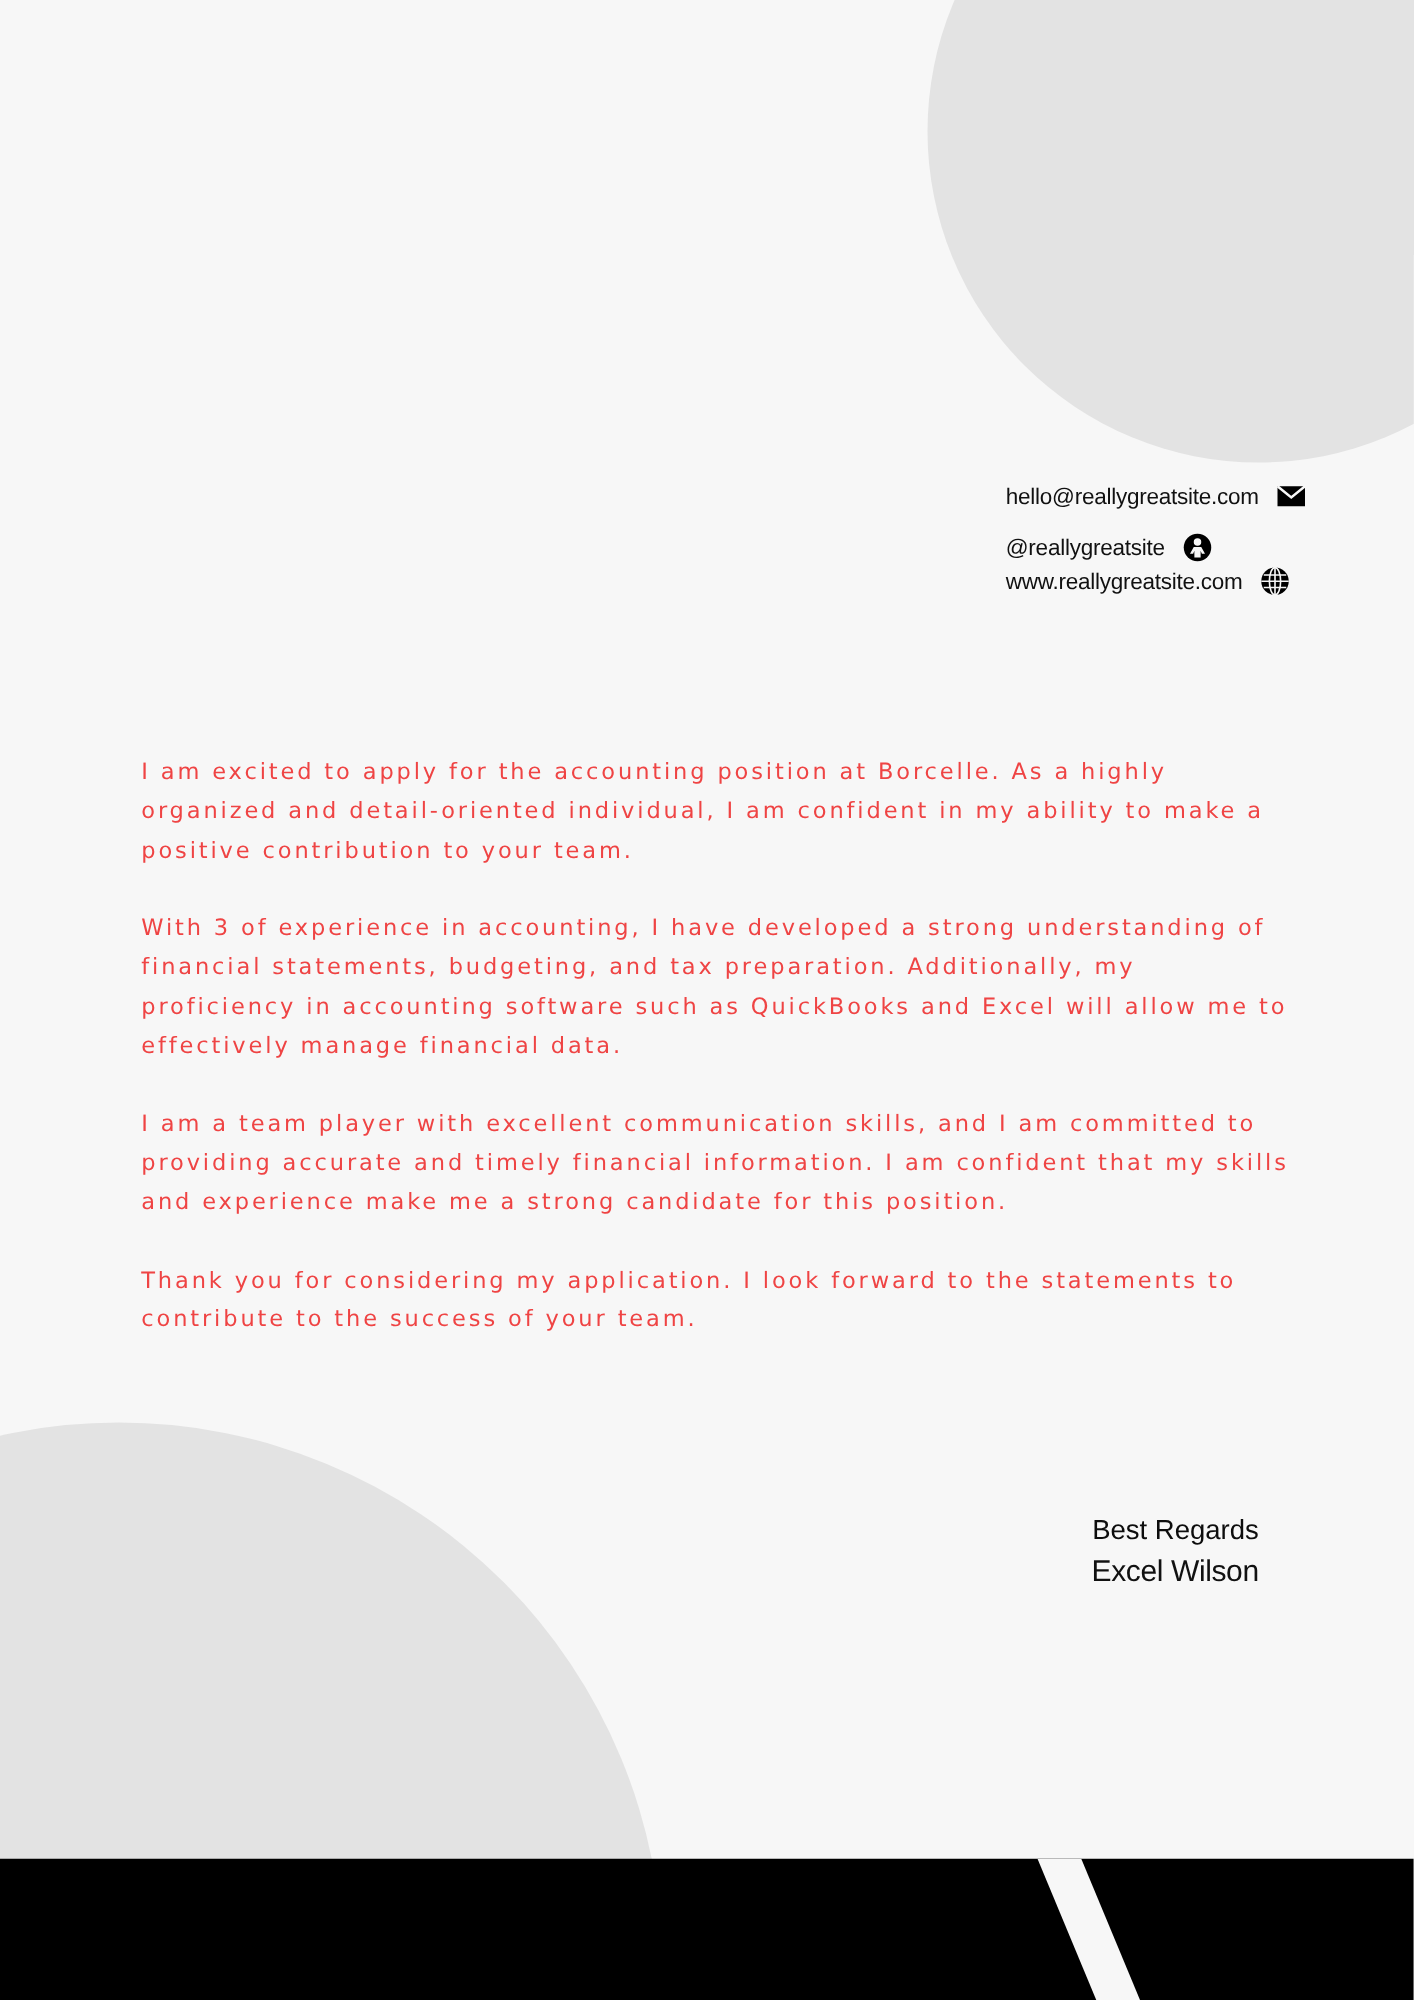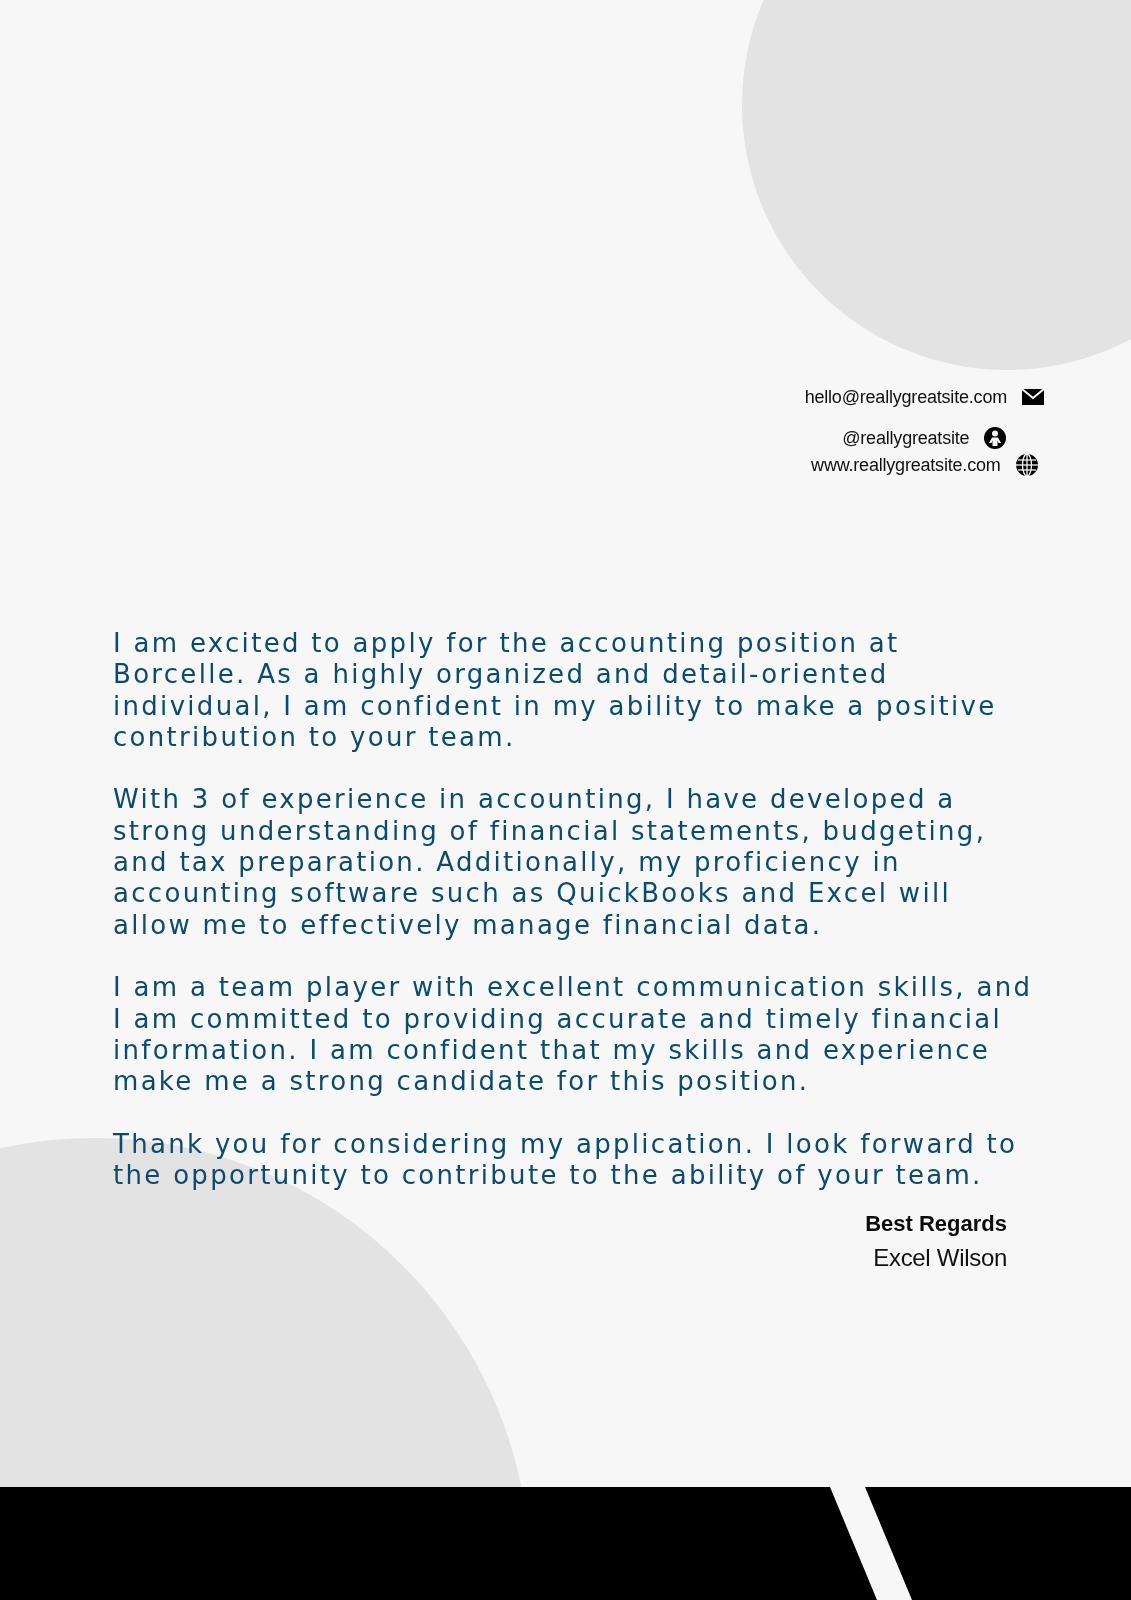--- a/index.html
+++ b/index.html
@@ -29,44 +29,44 @@
   }
   .name {
     position: absolute; left: 128px; top: 118px;
     font-family: "DejaVu Sans Mono", monospace;
     font-size: 78px; line-height: 88px; letter-spacing: 2px;
     color: #0d0d0d; font-weight: normal; margin: 0;
   }
   .name span { display: block; }
   .contacts {
     position: absolute; right: 86px; top: 386px;
-    display: flex; flex-direction: column; align-items: center;
+    display: flex; flex-direction: column; align-items: flex-start;
   }
   .contact-row {
     display: flex; align-items: center; height: 22px; margin-bottom: 19px;
   }
   .contact-row:nth-child(2) { margin-bottom: 5px; }
   .contact-text {
     font-family: "Liberation Sans", sans-serif;
     font-size: 18px; color: #111; margin-right: 14px;
     letter-spacing: -0.2px;
   }
   .contact-icon { width: 24px; height: 24px; display: inline-block; }
   .letter {
-    position: absolute; left: 113px; top: 628px; width: 920px;
+    position: absolute; left: 113px; top: 602px; width: 920px;
     font-family: "DejaVu Sans", sans-serif;
-    font-size: 26px; line-height: 31.3px; letter-spacing: 2.3px;
-    color: #0c4a6e;
+    font-size: 18px; line-height: 31.3px; letter-spacing: 2.3px;
+    color: #ef4444;
   }
   .letter p { margin: 0 0 31.3px 0; }
   .closing {
     position: absolute; right: 124px; top: 1207px; text-align: right;
     font-family: "Liberation Sans", sans-serif;
   }
-  .closing-title { font-size: 22px; font-weight: bold; color: #0d0d0d; line-height: 34px; }
+  .closing-title { font-size: 22px; font-weight: normal; color: #0d0d0d; line-height: 34px; }
   .closing-name { font-size: 24px; color: #111; line-height: 34px; letter-spacing: -0.3px; }
 </style>
 </head>
 <body>
 
 <div class="circle-tr"></div>
 <div class="circle-bl"></div>
 
 <h1 class="name">
 </h1>
@@ -103,21 +103,21 @@
         <line x1="3" y1="17" x2="21" y2="17" stroke="#f7f7f7" stroke-width="1.3"></line>
       </svg>
     </span>
   </div>
 </div>
 
 <div class="letter">
   <p>I am excited to apply for the accounting position at Borcelle. As a highly organized and detail-oriented individual, I am confident in my ability to make a positive contribution to your team.</p>
   <p>With 3 of experience in accounting, I have developed a strong understanding of financial statements, budgeting, and tax preparation. Additionally, my proficiency in accounting software such as QuickBooks and Excel will allow me to effectively manage financial data.</p>
   <p>I am a team player with excellent communication skills, and I am committed to providing accurate and timely financial information. I am confident that my skills and experience make me a strong candidate for this position.</p>
-  <p>Thank you for considering my application. I look forward to the opportunity to contribute to the ability of your team.</p>
+  <p>Thank you for considering my application. I look forward to the statements to contribute to the success of your team.</p>
 </div>
 
 <div class="closing">
   <div class="closing-title">Best Regards</div>
   <div class="closing-name">Excel Wilson</div>
 </div>
 
 <div class="footer-bar">
   <svg class="footer-stripe" width="1131" height="113" viewBox="0 0 1131 113">
     <polygon points="830,0 865,0 912,113 877,113" fill="#f7f7f7"></polygon>

